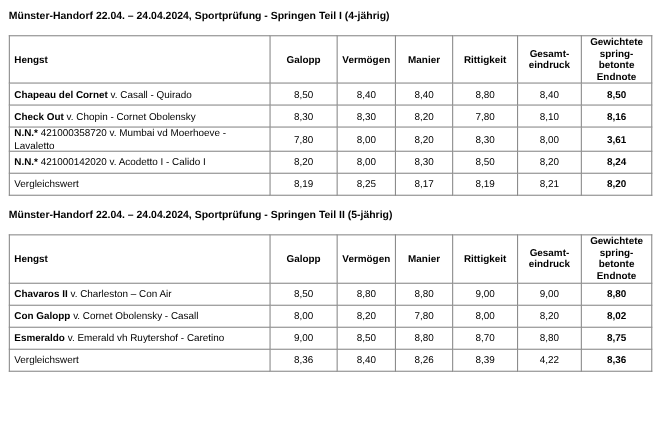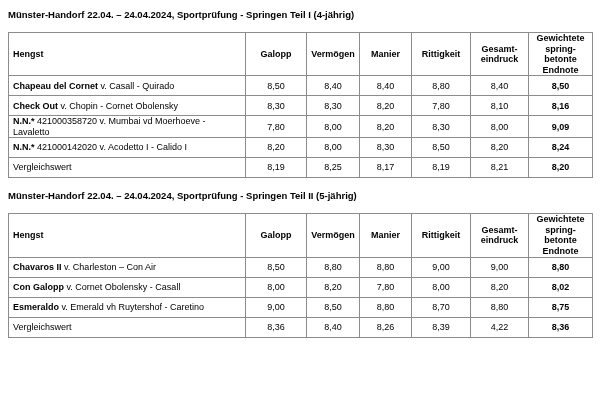--- a/index.html
+++ b/index.html
@@ -103,21 +103,21 @@
           <td>8,10</td>
           <td class="endnote-cell">8,16</td>
         </tr>
         <tr>
           <td class="name-cell"><span class="horse-name">N.N.*</span><span> 421000358720 v. Mumbai vd Moerhoeve - Lavaletto</span></td>
           <td>7,80</td>
           <td>8,00</td>
           <td>8,20</td>
           <td>8,30</td>
           <td>8,00</td>
-          <td class="endnote-cell">9,09</td>
+          <td class="endnote-cell">3,61</td>
         </tr>
         <tr>
           <td class="name-cell"><span class="horse-name">N.N.*</span><span> 421000142020 v. Acodetto I - Calido I</span></td>
           <td>8,20</td>
           <td>8,00</td>
           <td>8,30</td>
           <td>8,50</td>
           <td>8,20</td>
           <td class="endnote-cell">8,24</td>
         </tr>

